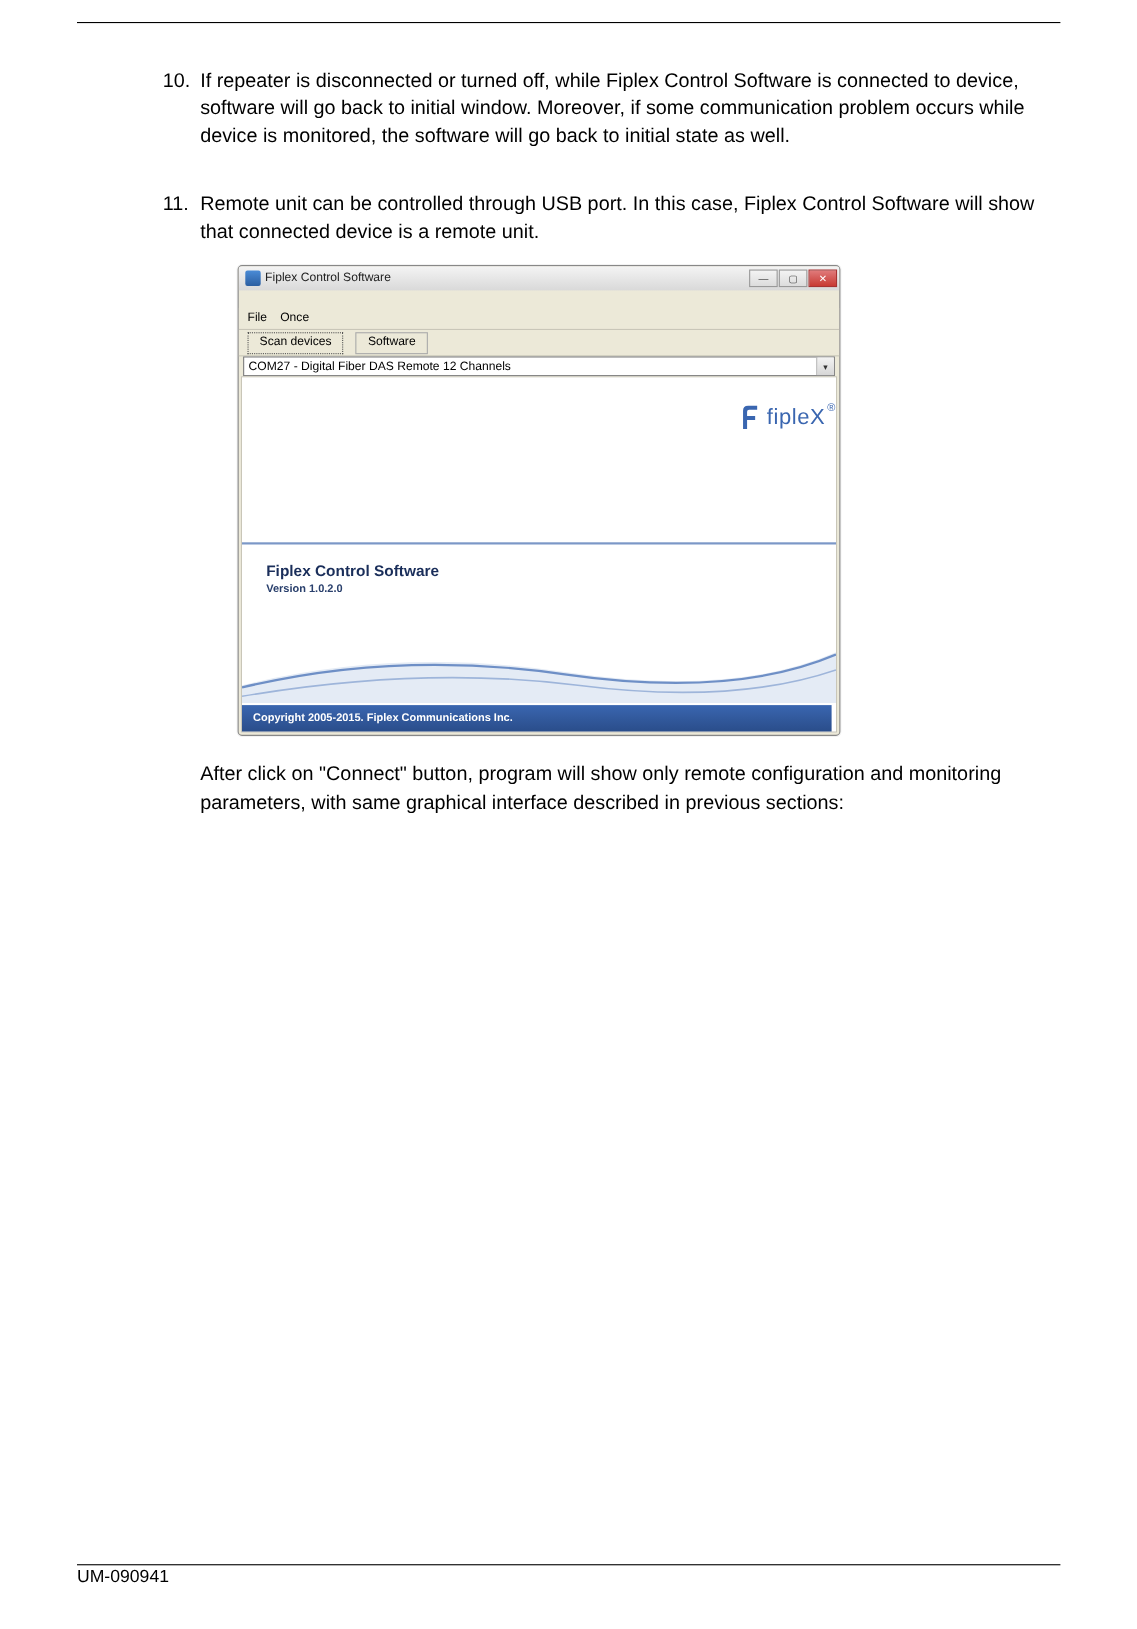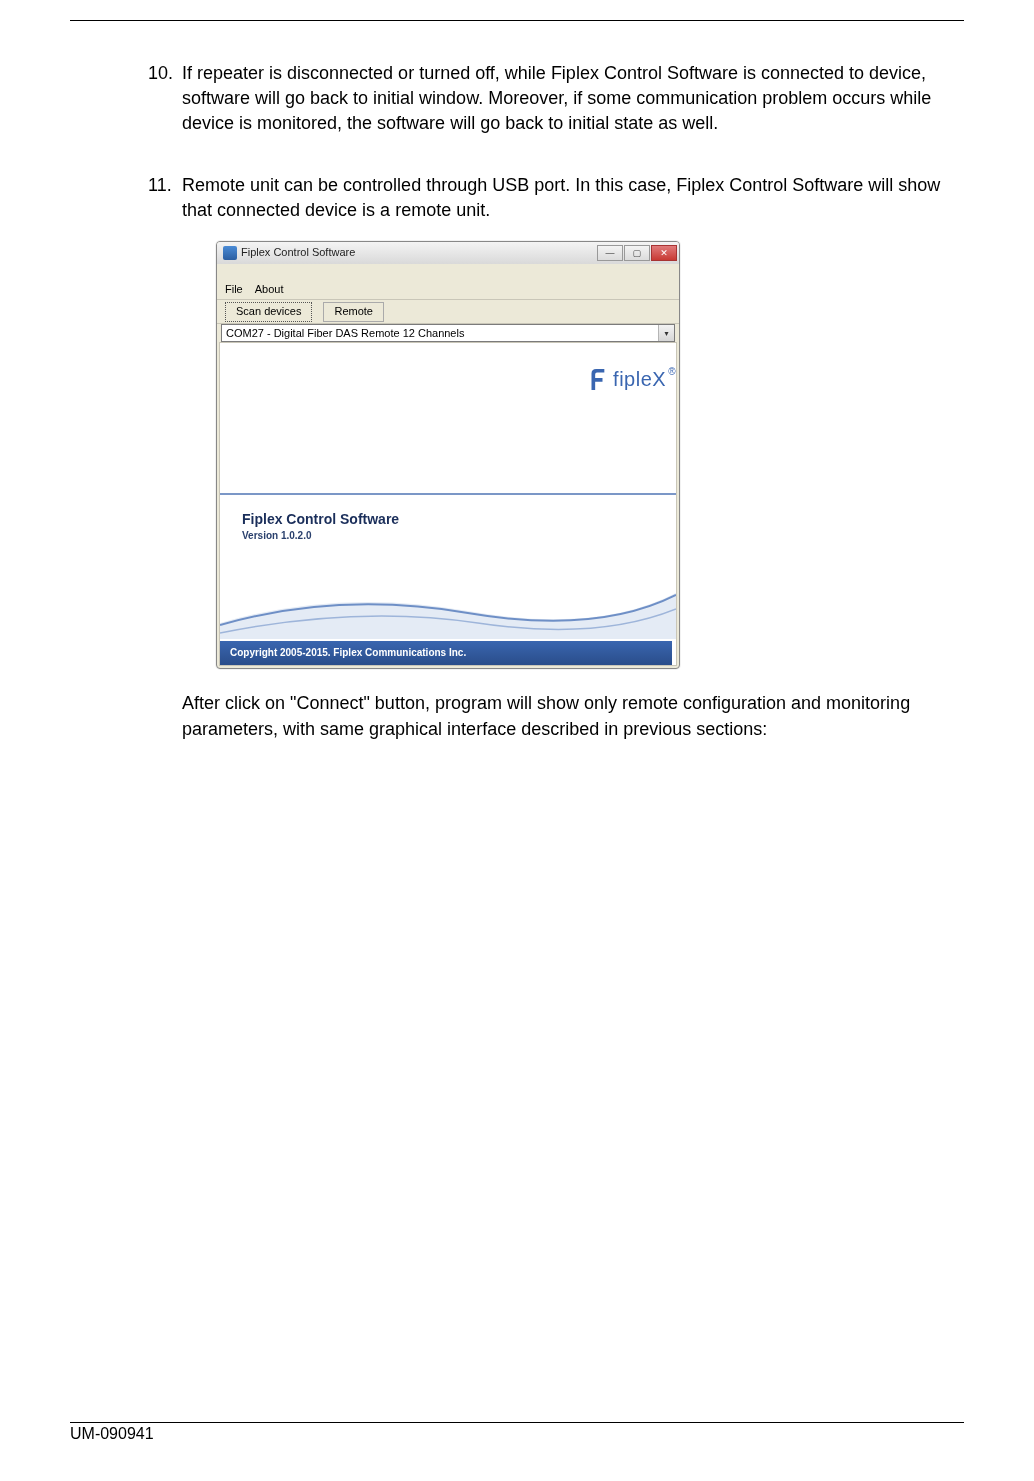--- a/index.html
+++ b/index.html
@@ -39,21 +39,21 @@
   flex: 1;
 }
 .para {
   margin-bottom: 18px;
 }
 .screenshot-wrap {
   margin: 18px 0 22px 34px;
 }
 
 .win {
-  width: 464px;
+  width: 548px;
   border: 1px solid #888;
   border-radius: 4px;
   overflow: hidden;
   font-family: Tahoma, Arial, sans-serif;
   font-size: 11px;
   background: #ece9d8;
   box-shadow: 0 0 0 1px rgba(0,0,0,0.05);
 }
 .titlebar {
   display: flex;
@@ -225,25 +225,25 @@
               <div class="tb-icon"></div>
               <div class="tb-title">Fiplex Control Software</div>
               <div class="tb-btns">
                 <div class="tb-btn">—</div>
                 <div class="tb-btn">▢</div>
                 <div class="tb-btn close">✕</div>
               </div>
             </div>
             <div class="menubar">
               <span class="menu-item">File</span>
-              <span class="menu-item">About</span>
+              <span class="menu-item">Once</span>
             </div>
             <div class="toolbar">
               <span class="btn">Scan devices</span>
-              <span class="btn" style="border-style:solid;border-color:#aaa;">Remote</span>
+              <span class="btn" style="border-style:solid;border-color:#aaa;">Software</span>
             </div>
             <div class="combo">
               <div class="combo-text">COM27 - Digital Fiber DAS Remote 12 Channels</div>
               <div class="combo-arrow">▾</div>
             </div>
             <div class="client">
               <div class="logo-wrap">
                 <div class="logo-f">
                   <svg viewBox="0 0 24 28">
                       <path d="M6 26 L6 8 Q6 3 11 3 L20 3 L20 7 L12 7 Q10 7 10 9 L10 13 L18 13 L18 17 L10 17 L10 26 Z" fill="#3a66b0"></path>

